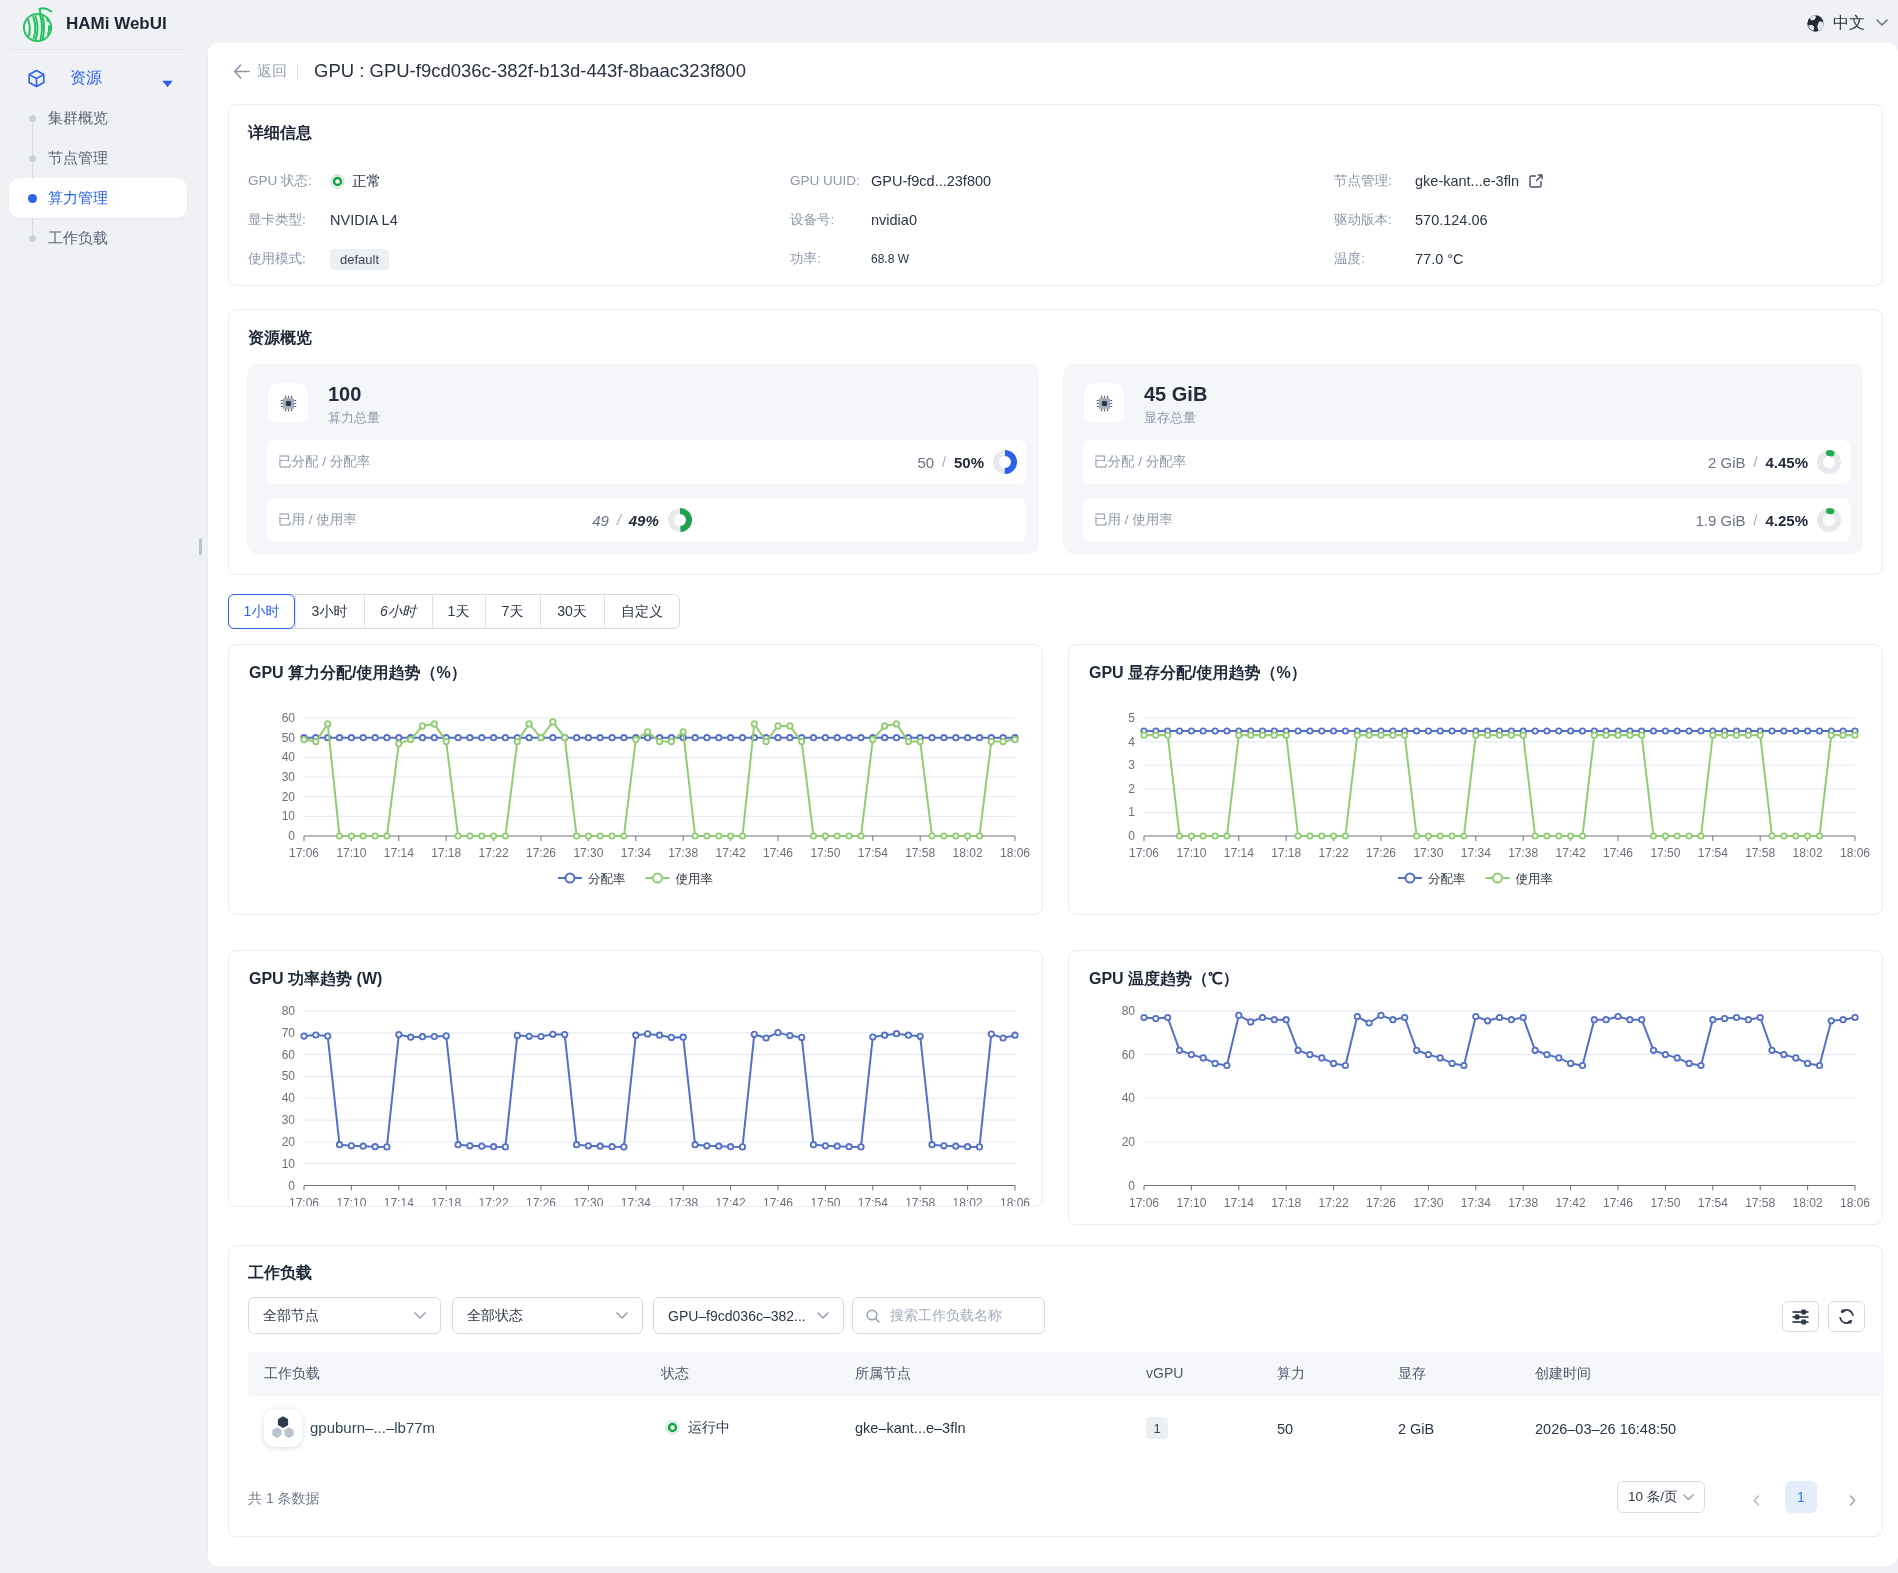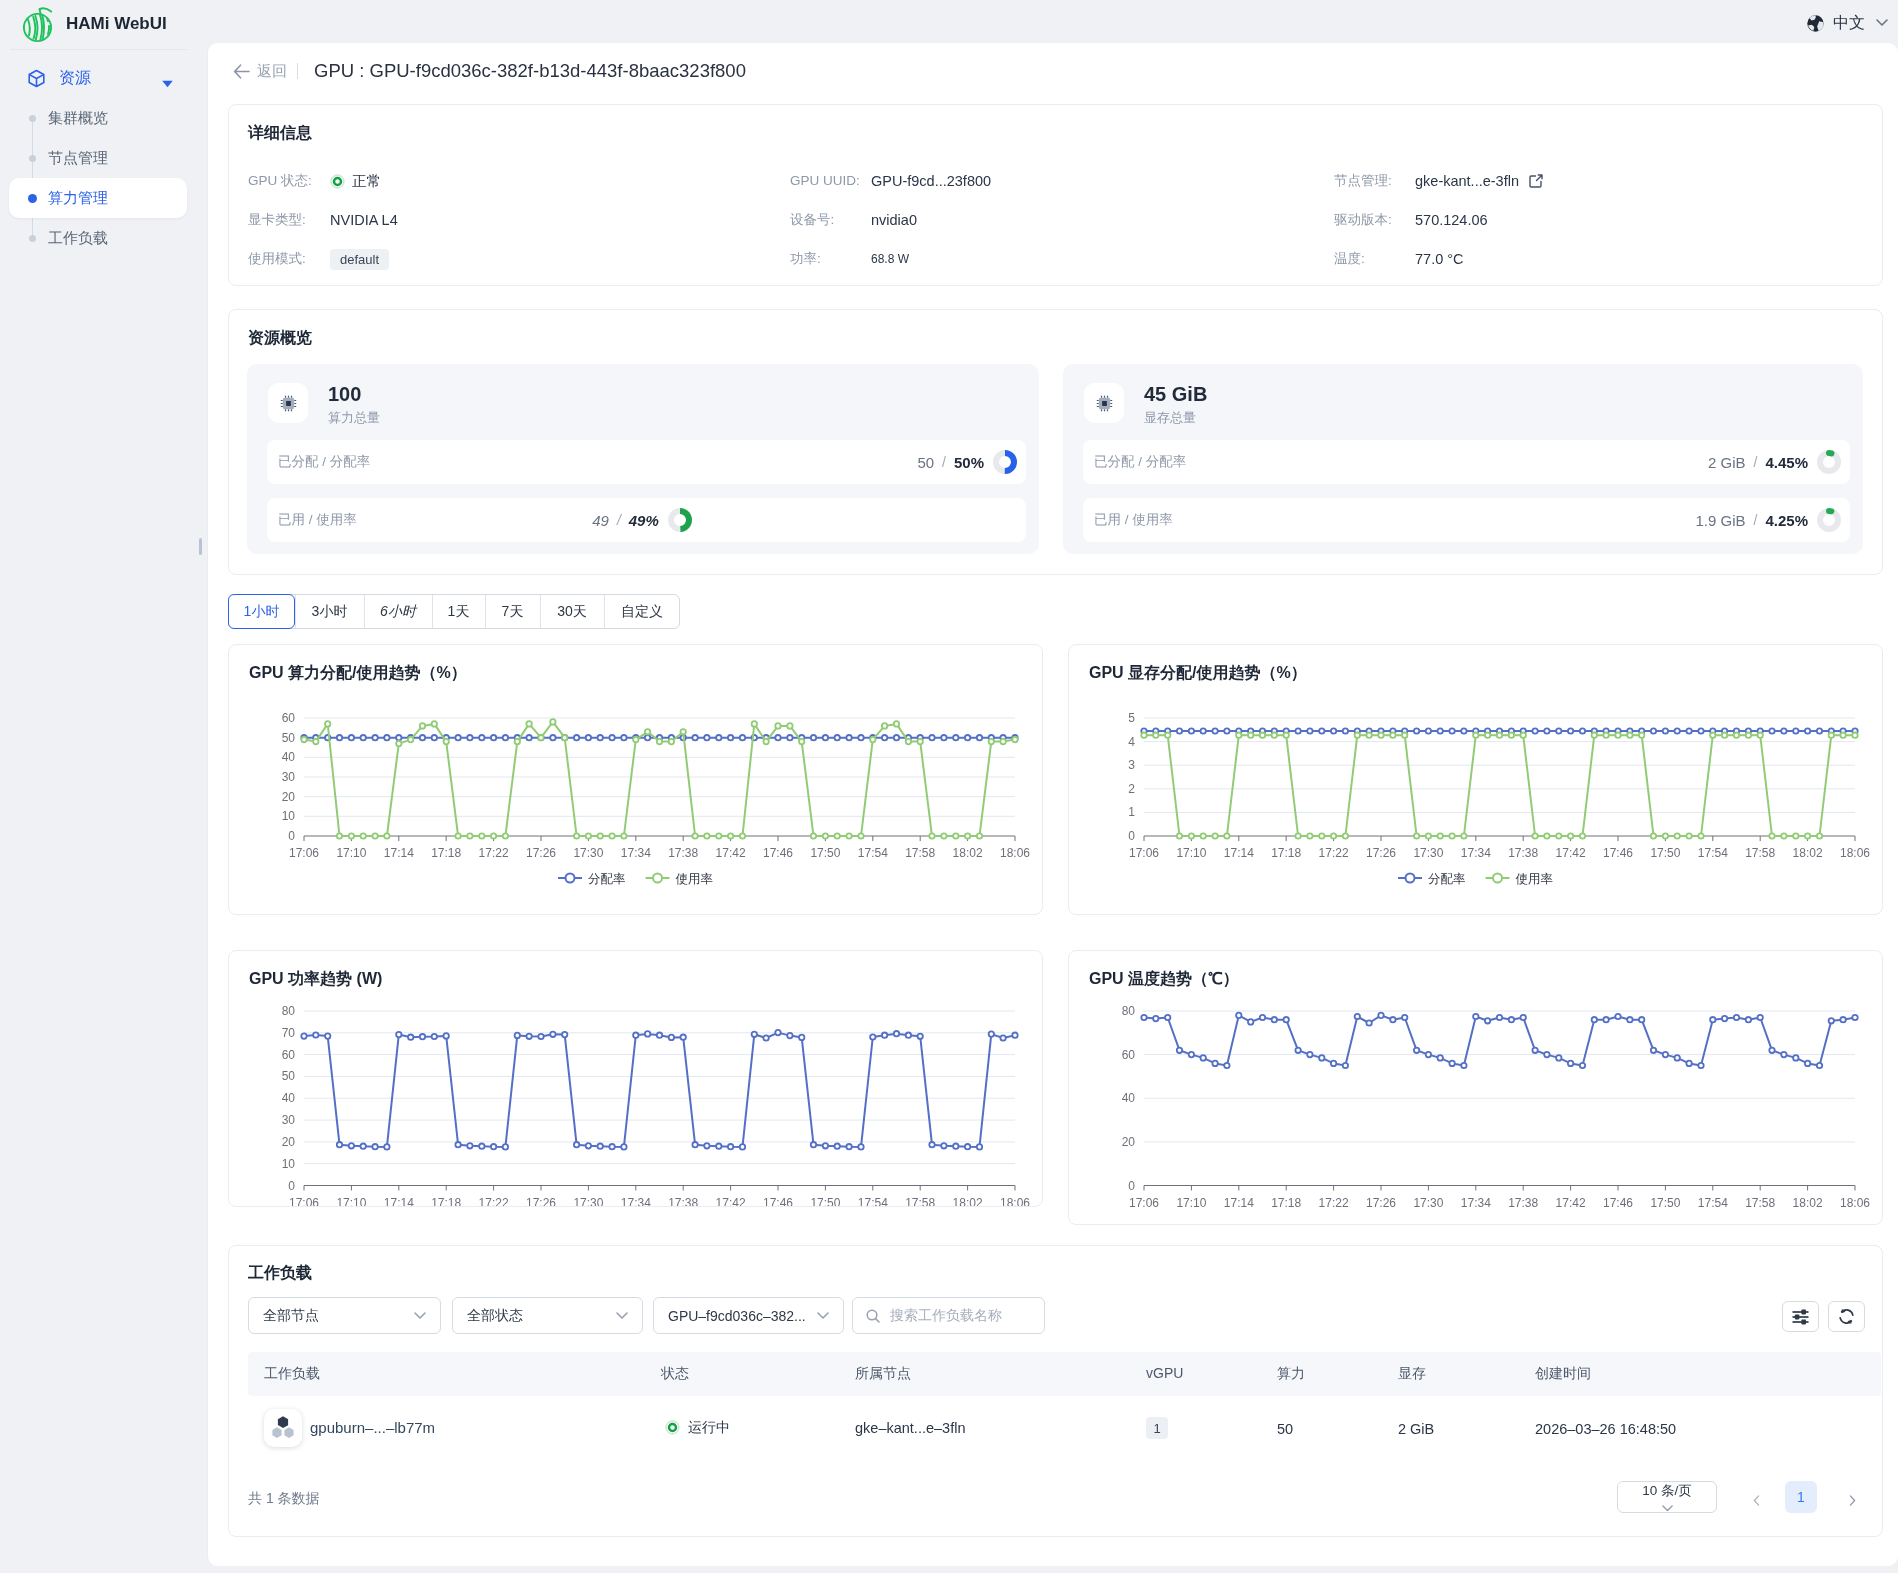--- a/index.html
+++ b/index.html
@@ -41,21 +41,21 @@
   </div>
 
 <div class="abs" style="left:10px;top:49px;width:177px;height:1px;background:#e2e7ee;"></div>
 <div class="abs flex" style="left:27px;top:66px;height:24px;">
     <svg width="19" height="19" viewBox="0 0 19 19">
       <g fill="none" stroke="#2b62e8" stroke-width="1.6" stroke-linejoin="round">
         <path d="M9.5 1.5 L16.8 5.5 V13.5 L9.5 17.5 L2.2 13.5 V5.5 Z"></path>
         <path d="M2.4 5.6 L9.5 9.5 L16.6 5.6 M9.5 9.5 V17.2"></path>
       </g>
     </svg>
-    <span style="margin-left:13px;font-size:16px;color:#2b62e8;">资源</span>
+    <span style="margin-left:24px;font-size:16px;color:#2b62e8;">资源</span>
   </div>
 <div class="abs" style="left:161px;top:74px;"><svg width="13" height="8" viewBox="0 0 13 8">
       <path d="M1.2 0.8 H11.8 L6.5 7.2 Z" fill="#2b62e8"></path>
     </svg></div>
 <div class="abs" style="left:32px;top:118px;width:1px;height:120px;background:#d5dbe4;"></div>
 <div class="abs" style="left:9px;top:178px;width:178px;height:40px;background:#fff;border-radius:10px;box-shadow:0 1px 3px rgba(30,40,60,0.05);"></div>
 <div class="abs" style="left:28.5px;top:114.5px;width:7px;height:7px;border-radius:50%;background:#c8d0db;"></div>
 <div class="abs" style="left:48px;top:108px;font-size:15px;line-height:20px;color:#5b6676;">集群概览</div>
 <div class="abs" style="left:28.5px;top:154.5px;width:7px;height:7px;border-radius:50%;background:#c8d0db;"></div>
 <div class="abs" style="left:48px;top:148px;font-size:15px;line-height:20px;color:#5b6676;">节点管理</div>
@@ -861,21 +861,21 @@
       <circle cx="7.5" cy="7.5" r="3.5" fill="#fff" stroke="#0fa345" stroke-width="2.5"></circle>
     </svg>
     <span style="margin-left:8px;font-size:14px;color:#2b3648;">运行中</span>
   </div>
 <div class="abs" style="left:855px;top:1420px;font-size:14.5px;color:#2b3648;">gke–kant...e–3fln</div>
 <div class="abs flex" style="left:1146px;top:1417px;width:22px;height:22px;background:#eceff3;border-radius:4px;justify-content:center;font-size:13px;color:#3a4557;">1</div>
 <div class="abs" style="left:1277px;top:1421px;font-size:14.5px;color:#2b3648;">50</div>
 <div class="abs" style="left:1398px;top:1421px;font-size:14.5px;color:#2b3648;">2 GiB</div>
 <div class="abs" style="left:1535px;top:1421px;font-size:14.5px;color:#2b3648;">2026–03–26 16:48:50</div>
 <div class="abs" style="left:248px;top:1490px;font-size:14px;color:#707a89;">共 1 条数据</div>
-<div class="abs flex" style="left:1617px;top:1481px;width:100px;height:32px;background:#fff;border:1px solid #d6dbe2;border-radius:6px;padding:0 10px;justify-content:space-between;flex-direction:column;">
+<div class="abs flex" style="left:1617px;top:1481px;width:88px;height:32px;background:#fff;border:1px solid #d6dbe2;border-radius:6px;padding:0 10px;justify-content:space-between;">
 <span style="font-size:13.5px;color:#2f3947;">10 条/页</span>
     <svg width="11" height="6.6" viewBox="0 0 12 7.2">
       <path d="M1 1 L6 6 L11 1" fill="none" stroke="#98a1af" stroke-width="1.6" stroke-linecap="round" stroke-linejoin="round"></path>
     </svg>
   </div>
 <div class="abs" style="left:1751px;top:1492px;"><svg width="11" height="11" viewBox="0 0 13 13">
       <path d="M9 1 L4 6.5 L9 12" fill="none" stroke="#aab1bd" stroke-width="1.5" stroke-linecap="round" stroke-linejoin="round"></path>
     </svg></div>
 <div class="abs flex" style="left:1785px;top:1481px;width:32px;height:32px;background:#e3edfc;border-radius:6px;justify-content:center;font-size:14px;color:#3577f1;">1</div>
 <div class="abs" style="left:1847px;top:1492px;"><svg width="11" height="11" viewBox="0 0 13 13">

